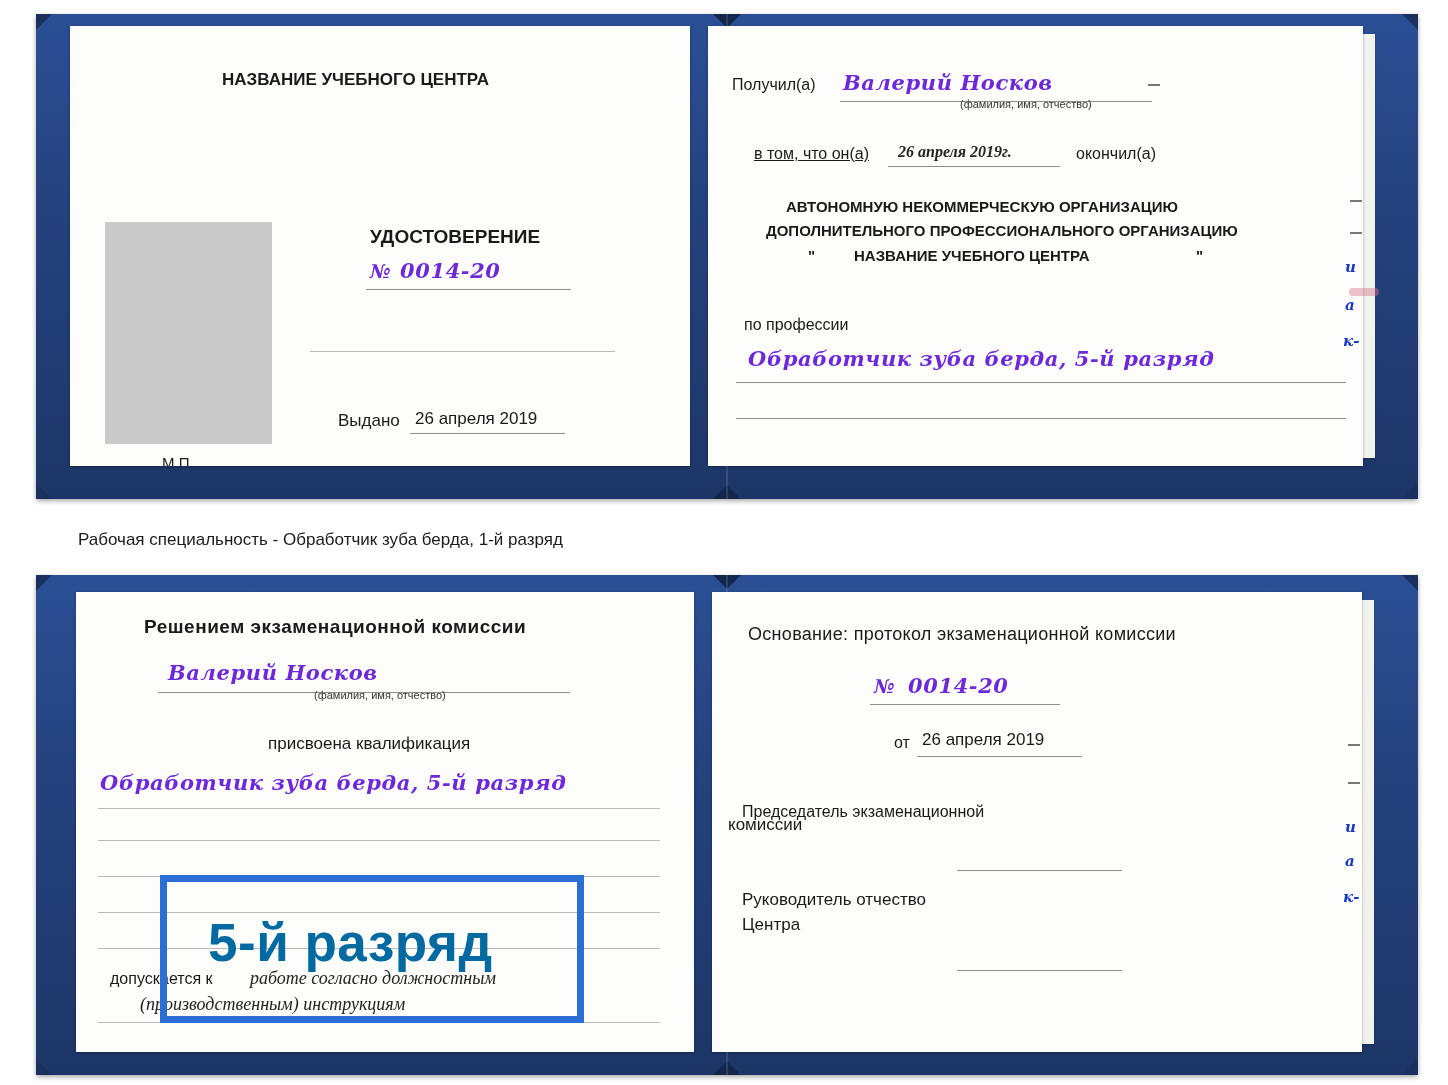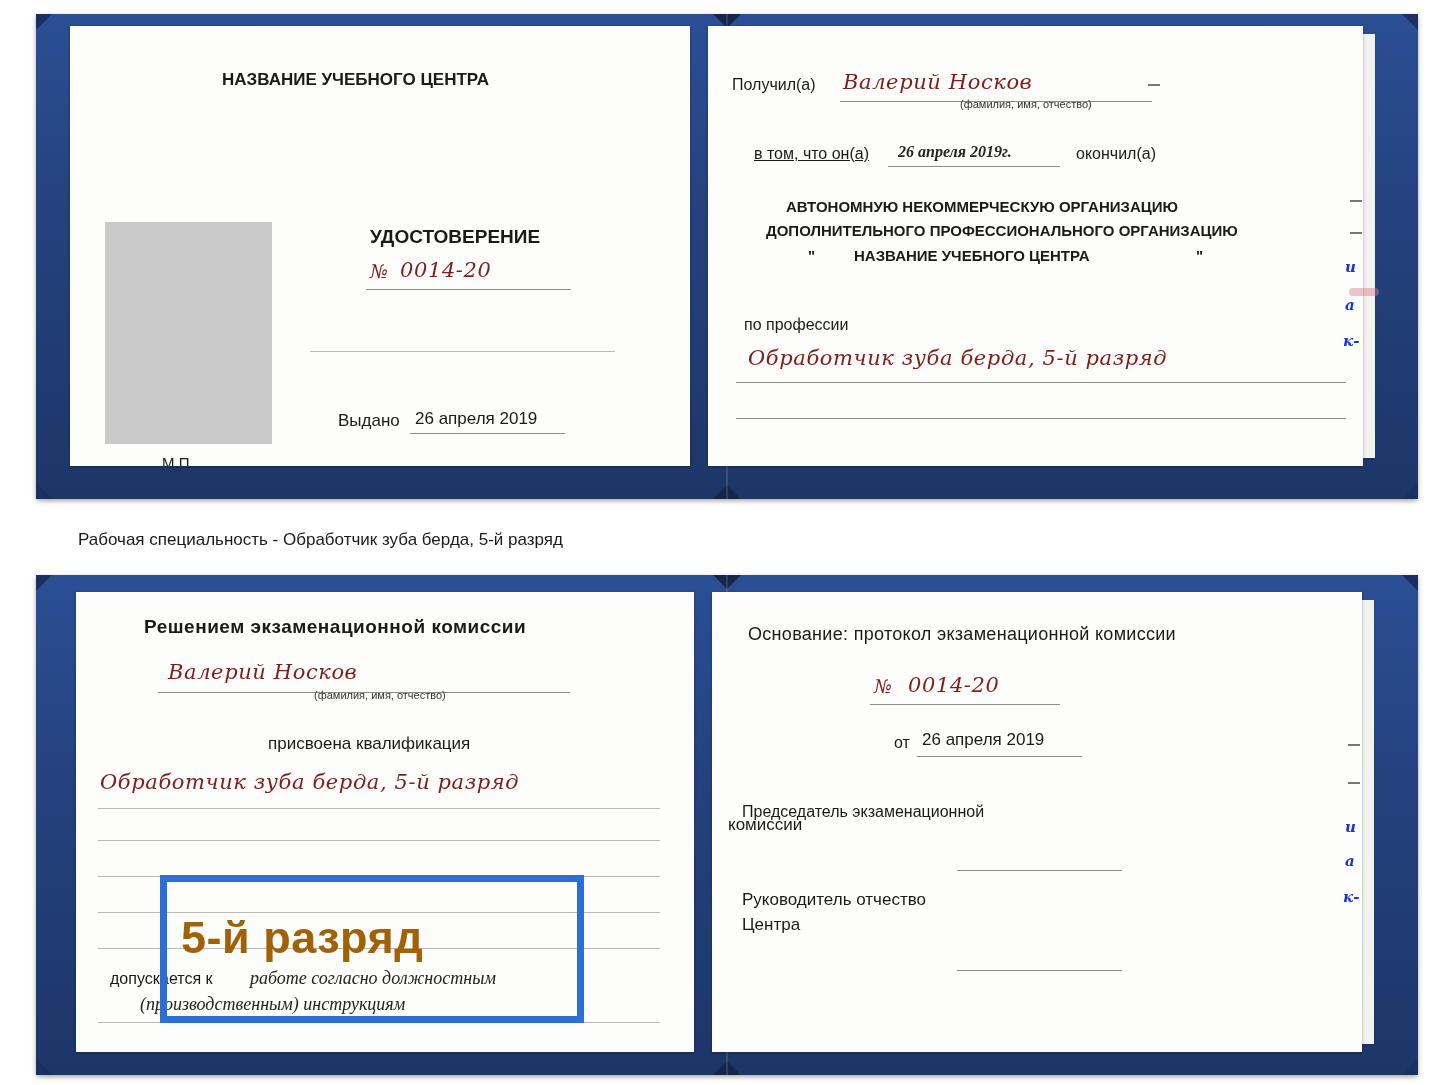--- a/index.html
+++ b/index.html
@@ -90,23 +90,23 @@
   
   .t {
     position: absolute;
     white-space: nowrap;
     color: #1a1a1a;
     font-family: "Liberation Sans", sans-serif;
   }
   .bold { font-weight: bold; }
   .hand {
     font-family: "DejaVu Serif", serif;
-    color: #7f1d1d;
+    color: #6d28d9;
     font-style: italic;
-    font-weight: normal;
+    font-weight: bold;
     letter-spacing: 0.6px;
   }
   .hand-ital {
     font-family: "Liberation Serif", serif;
     font-style: italic;
     color: #232323;
   }
   .small { font-size: 11px; color: #333; }
   .rule {
     position: absolute;
@@ -133,25 +133,25 @@
     position: absolute;
     left: 160px;
     top: 875px;
     width: 424px;
     height: 148px;
     border: 7px solid #2b6fd6;
     box-sizing: border-box;
   }
   .highlight-text {
     position: absolute;
-    left: 181px;
+    left: 208px;
     top: 912px;
-    font-size: 45px;
+    font-size: 53px;
     font-weight: bold;
-    color: #a16207;
+    color: #0369a1;
     letter-spacing: 0.5px;
   }
 
   
   .edge-frag {
     position: absolute;
     color: #1736c7;
     font-family: "DejaVu Serif", serif;
     font-style: italic;
     font-weight: bold;
@@ -229,21 +229,21 @@
   </div>
 
   <div class="edge-dash" style="left:1350px; top:200px;"></div>
   <div class="edge-dash" style="left:1350px; top:232px;"></div>
   <div class="edge-dash" style="left:1148px; top:84px;"></div>
   <div class="stamp-dot" style="left:1349px; top:288px;"></div>
   <div class="edge-frag" style="left:1345px; top:258px;">и</div>
   <div class="edge-frag" style="left:1345px; top:296px;">а</div>
   <div class="edge-frag" style="left:1343px; top:332px;">к-</div>
 
-  <div class="caption">Рабочая специальность - Обработчик зуба берда, 5-й разряд</div>
+  <div class="caption">Рабочая специальность - Обработчик зуба берда, 1-й разряд</div>
 
   <div class="book book-bottom">
     <div class="notch notch-top"></div>
     <div class="notch notch-bottom"></div>
     <div class="corner tl"></div>
     <div class="corner tr"></div>
     <div class="corner bl"></div>
     <div class="corner br"></div>
   </div>
 

